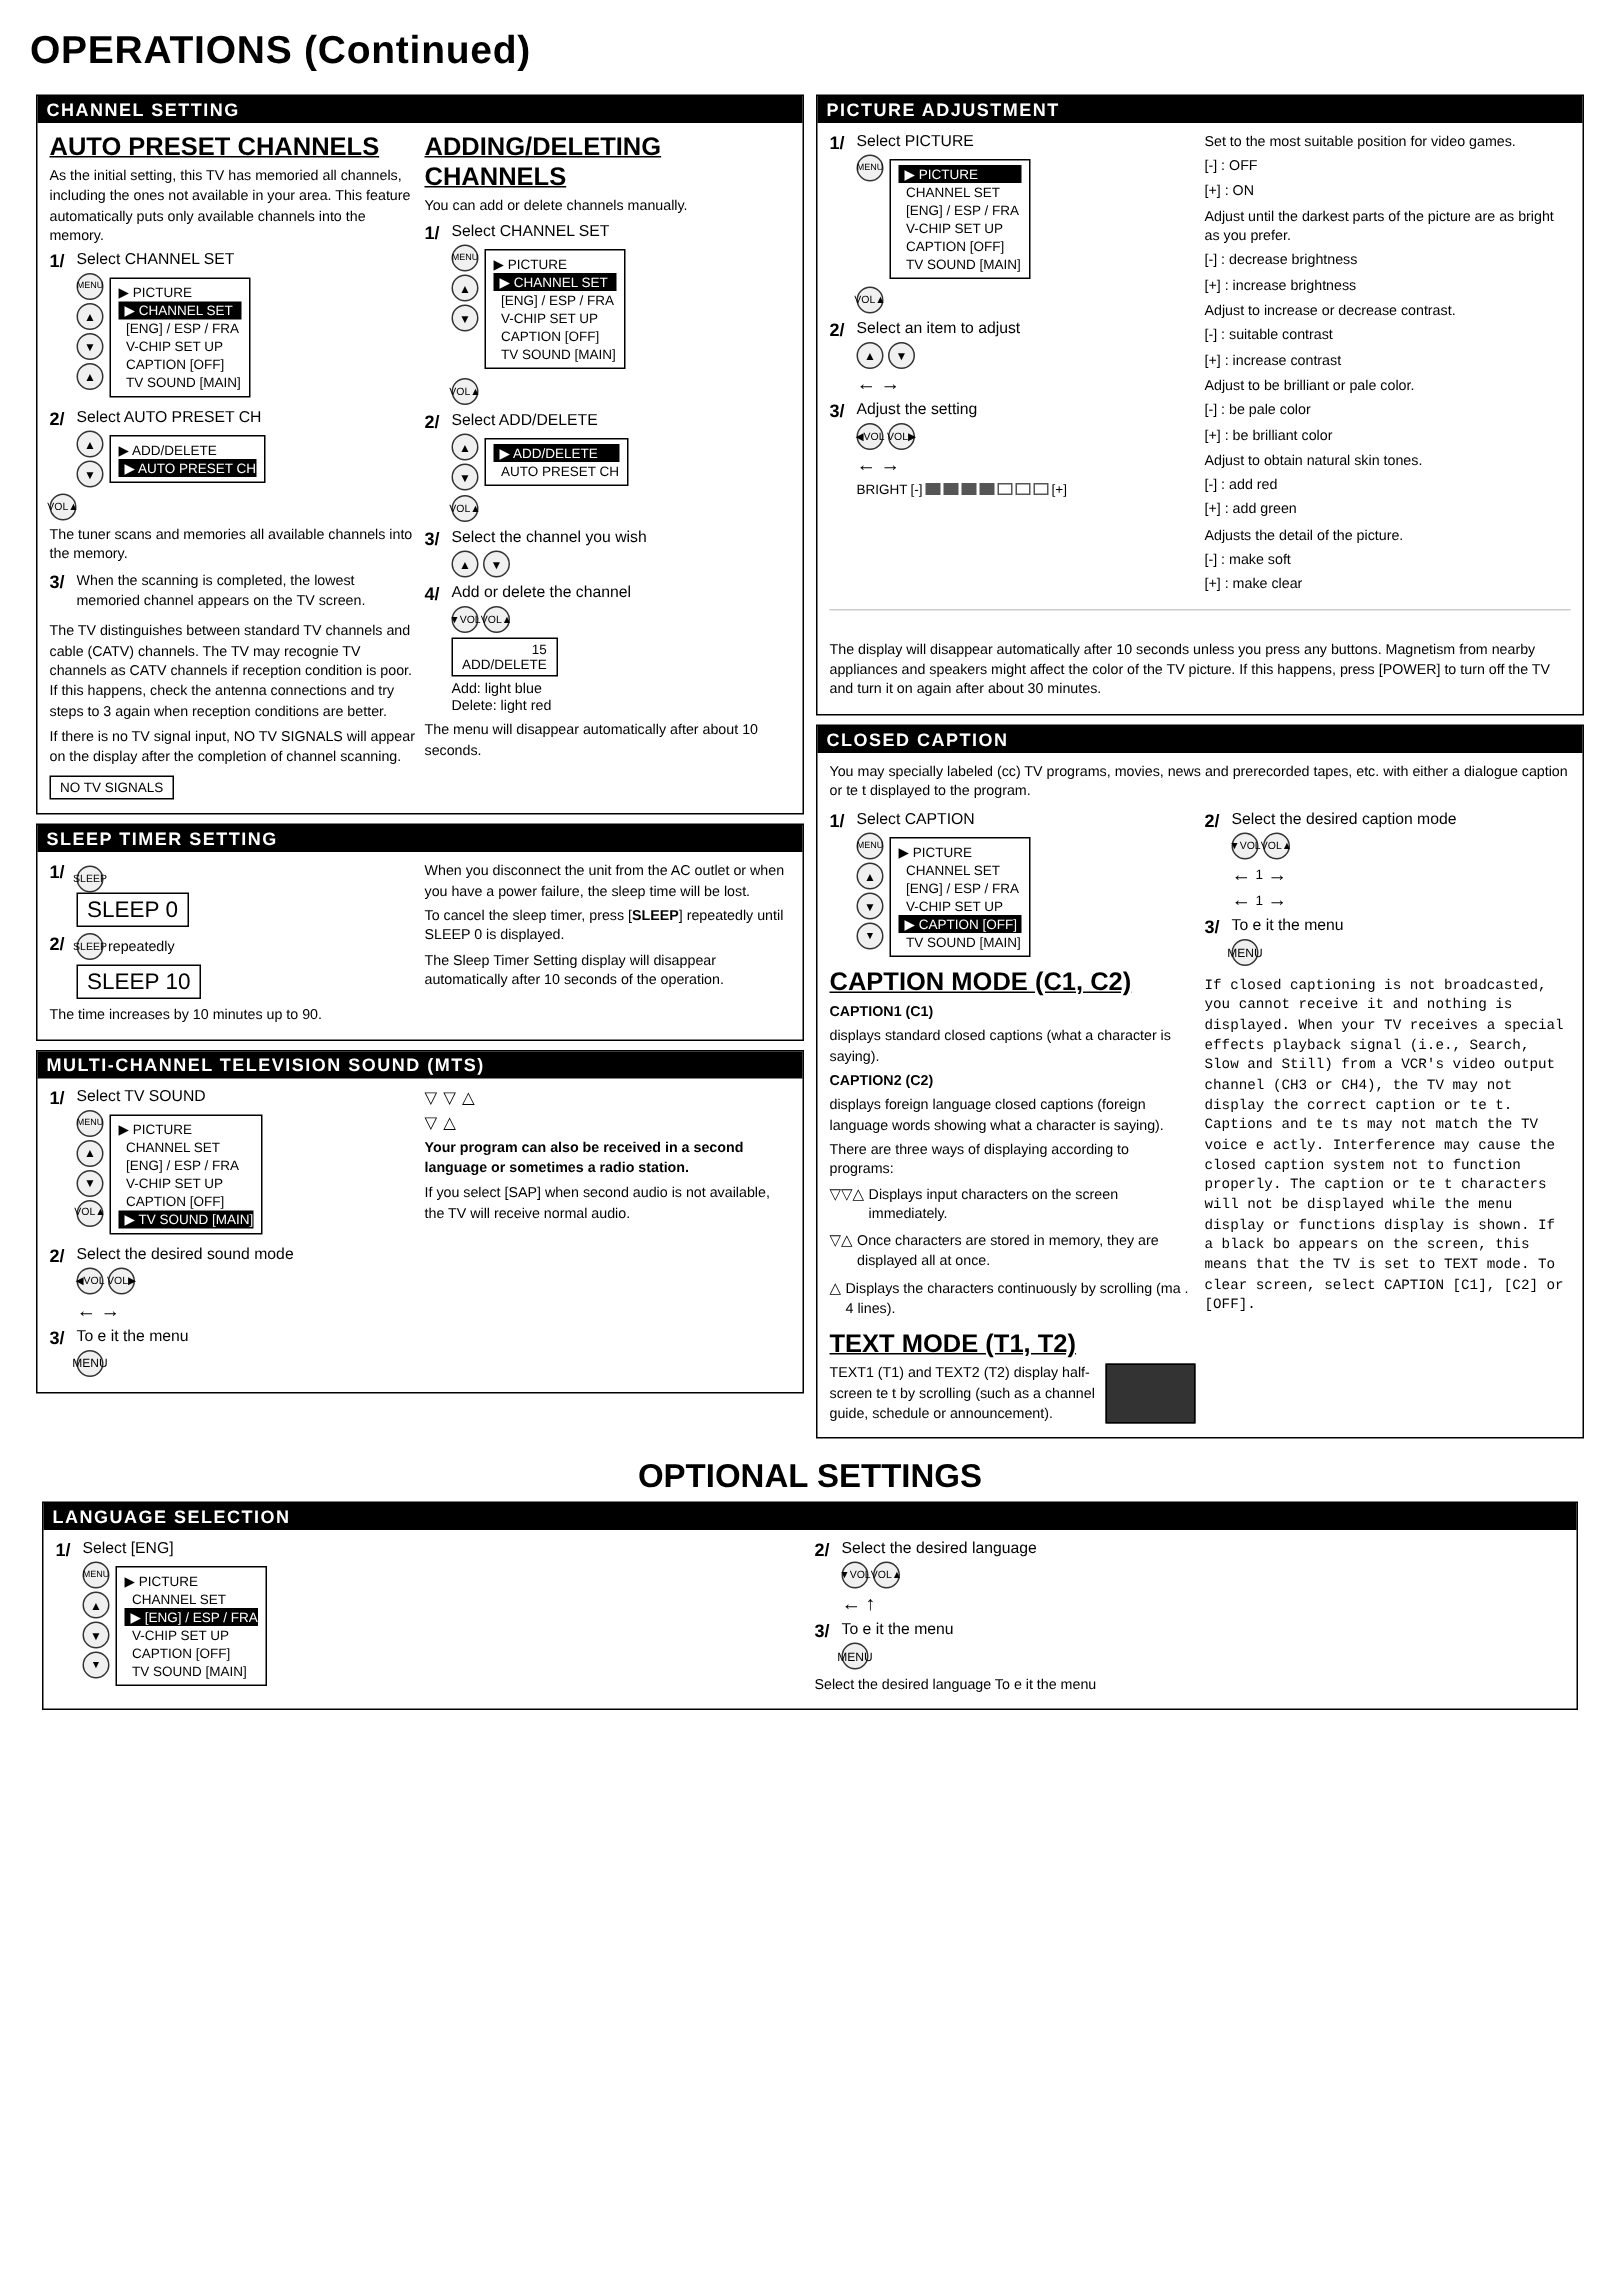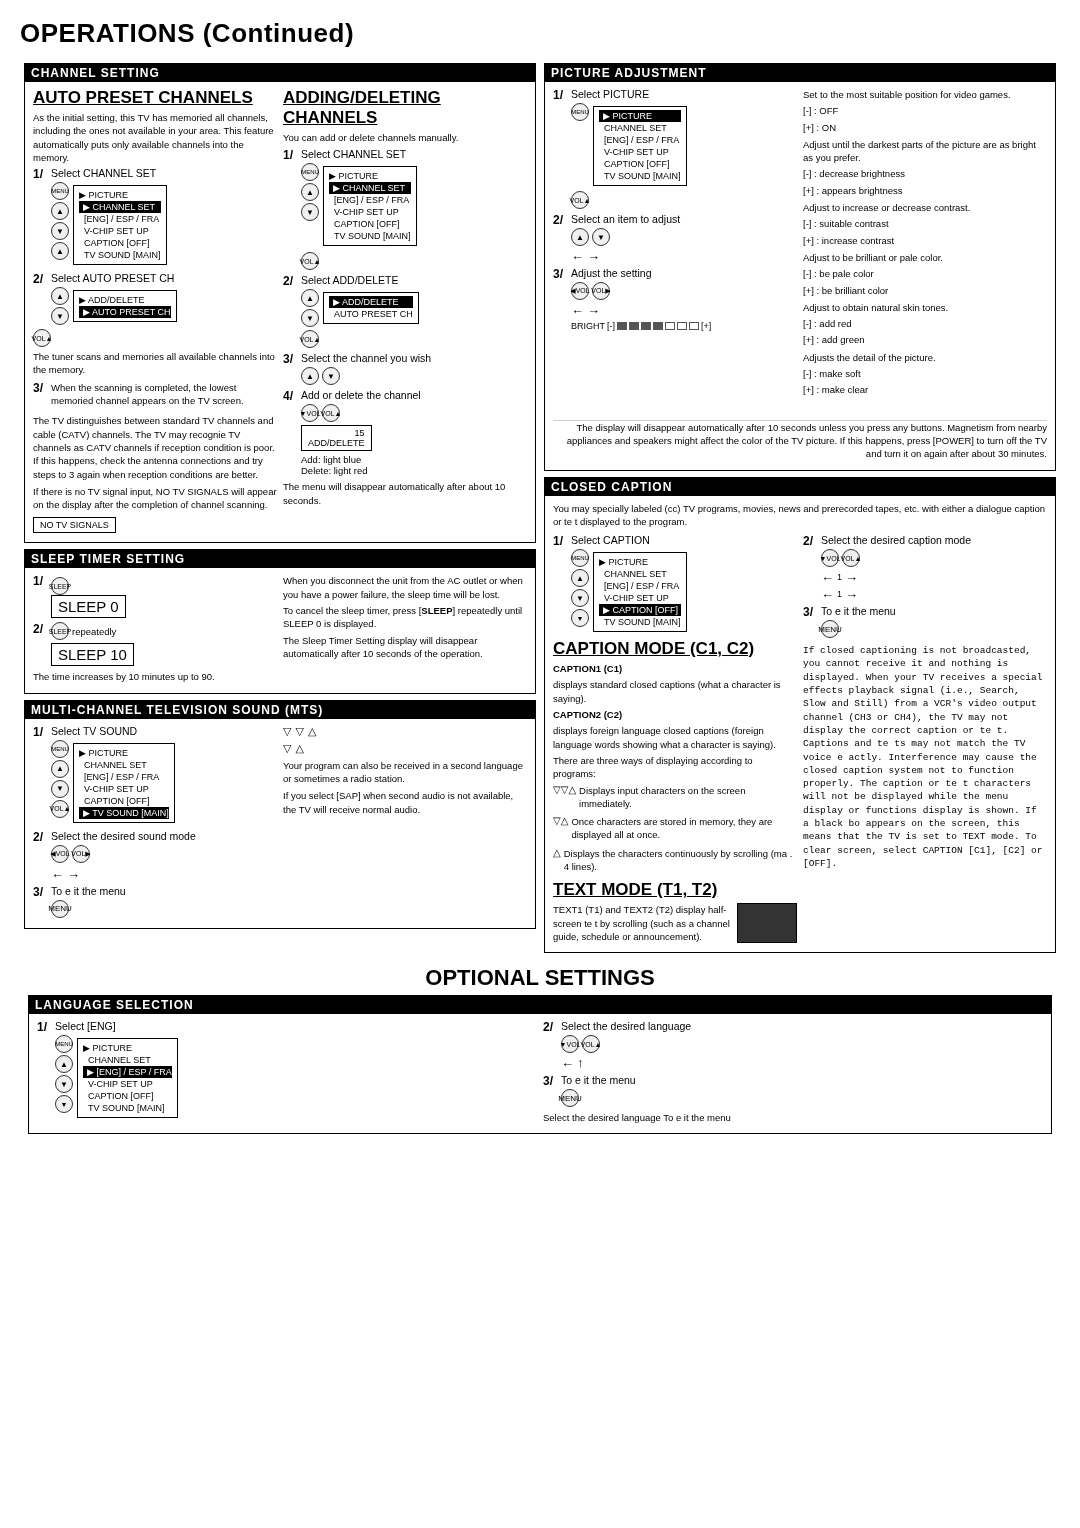--- a/index.html
+++ b/index.html
@@ -400,21 +400,21 @@
 
           <div style="display:flex;gap:4px;margin-bottom:4px;align-items:center;">
             <span>▽</span>
             <span>▽</span>
             <span>△</span>
           </div>
           <div style="margin-top:4px;display:flex;gap:4px;align-items:center;">
             <span>▽</span>
               <span>△</span>
           </div>
-          <p class="small-text" style="margin-top:4px;">Your program can also be received in a second language or sometimes a radio station.</p>
+          <p class="small-text" style="margin-top:4px;font-weight:bold;">Your program can also be received in a second language or sometimes a radio station.</p>
           <p class="small-text" style="margin-top:4px;">If you select [SAP] when second audio is not available, the TV will receive normal audio.</p>
         </div>
       </div>
     </div>
   </div>
 
   <div>
 
     <div class="section-box">
       <div class="section-title">PICTURE ADJUSTMENT</div>
@@ -487,36 +487,36 @@
             </div>
           </div>
         </div>
 
         <div>
           <p class="small-text">Set to the most suitable position for video games.</p>
           <p class="small-text">[-] : OFF</p>
           <p class="small-text">[+] : ON</p>
           <p class="small-text" style="margin-top:4px;">Adjust until the darkest parts of the picture are as bright as you prefer.</p>
           <p class="small-text">[-] : decrease brightness</p>
-          <p class="small-text">[+] : appears brightness</p>
+          <p class="small-text">[+] : increase brightness</p>
           <p class="small-text" style="margin-top:4px;">Adjust to increase or decrease contrast.</p>
           <p class="small-text">[-] : suitable contrast</p>
           <p class="small-text">[+] : increase contrast</p>
           <p class="small-text" style="margin-top:4px;">Adjust to be brilliant or pale color.</p>
           <p class="small-text">[-] : be pale color</p>
           <p class="small-text">[+] : be brilliant color</p>
           <p class="small-text" style="margin-top:4px;">Adjust to obtain natural skin tones.</p>
           <p class="small-text">[-] : add red</p>
           <p class="small-text">[+] : add green</p>
           <p class="small-text" style="margin-top:4px;">Adjusts the detail of the picture.</p>
           <p class="small-text">[-] : make soft</p>
           <p class="small-text">[+] : make clear</p>
         </div>
       </div>
-      <p class="small-text" style="margin-top:20px;border-top:1px solid #ccc;padding-top:0;text-align:right;">The display will disappear automatically after 10 seconds unless you press any buttons. Magnetism from nearby appliances and speakers might affect the color of the TV picture. If this happens, press [POWER] to turn off the TV and turn it on again after about 30 minutes.</p>
+      <p class="small-text" style="margin-top:6px;border-top:1px solid #ccc;padding-top:20px;">The display will disappear automatically after 10 seconds unless you press any buttons. Magnetism from nearby appliances and speakers might affect the color of the TV picture. If this happens, press [POWER] to turn off the TV and turn it on again after about 30 minutes.</p>
     </div>
 
     <div class="section-box" style="margin-top:6px;">
       <div class="section-title">CLOSED CAPTION</div>
       <p class="small-text">You may specially labeled (cc) TV programs, movies, news and prerecorded tapes, etc. with either a dialogue caption or te t displayed to the program.</p>
       <div class="two-col" style="margin-top:6px;">
         <div>
 
           <div class="step-block">
             <span class="step-num">1/</span>

